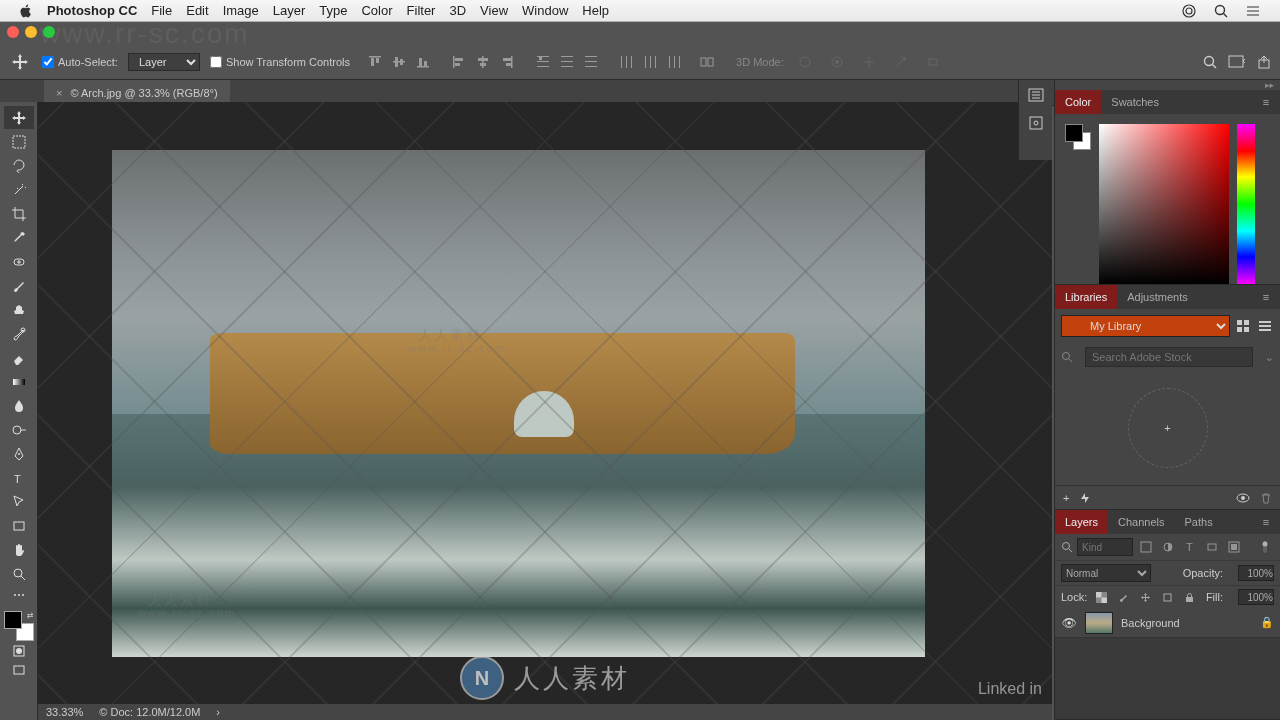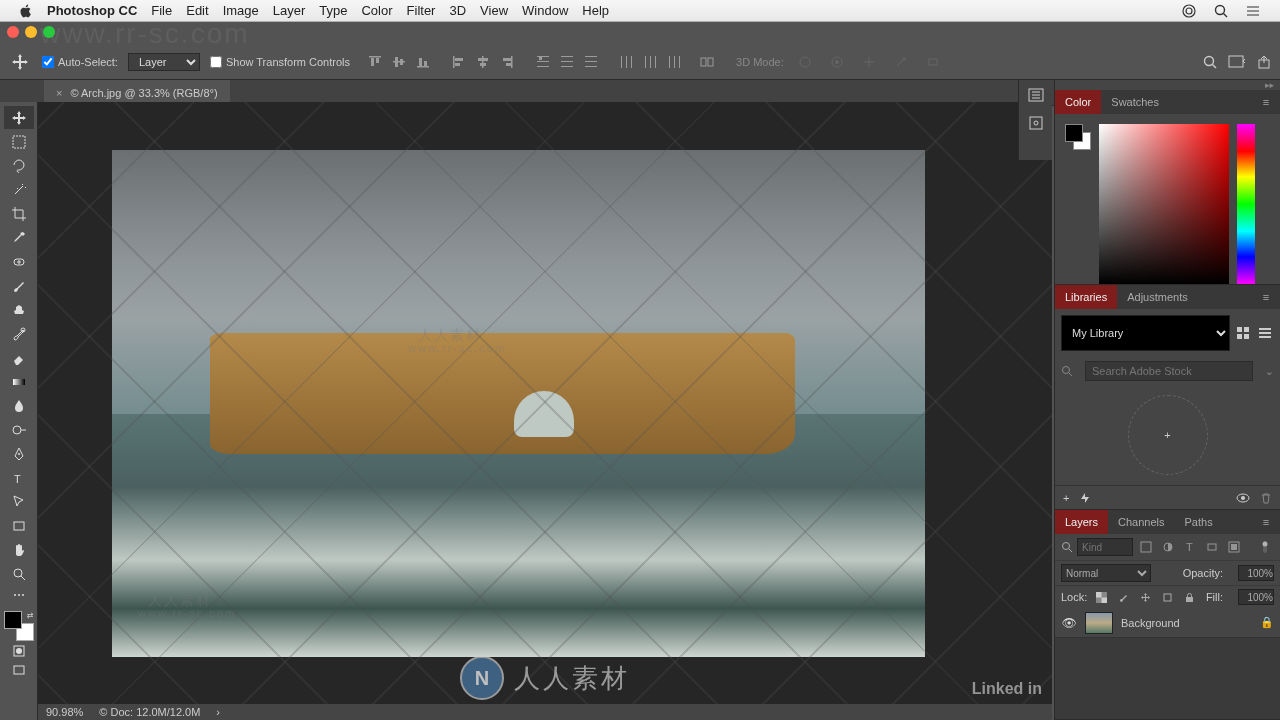--- a/index.html
+++ b/index.html
@@ -32,21 +32,21 @@
 .canvas-image { position: absolute; top: 48px; left: 74px; width: 813px; height: 507px; background: #888; overflow: hidden; }
 .sky { position: absolute; top: 0; left: 0; right: 0; height: 55%; background: linear-gradient(#6b6f71, #8e9599 40%, #9aa2a4 60%, #6f8a8d); }
 .sea { position: absolute; top: 52%; left: 0; right: 0; bottom: 0; background: linear-gradient(#5a7475, #4a6160 30%, #bfc9c4 60%, #3d5550 80%, #ced6d0); }
 .rock { position: absolute; top: 36%; left: 12%; width: 72%; height: 24%; background: linear-gradient(#b48a4a, #8a642f); border-radius: 12px 10px 30px 20px / 6px 8px 20px 10px; }
 .arch-hole { position: absolute; top: 48%; left: 52%; width: 60px; height: 46px; background: #bfc9c4; border-radius: 30px 30px 8px 8px; }
 .watermark-diag { position: absolute; inset: -50px; background-image: repeating-linear-gradient(45deg, transparent, transparent 90px, rgba(80,80,80,0.25) 90px, rgba(80,80,80,0.25) 92px), repeating-linear-gradient(-45deg, transparent, transparent 90px, rgba(80,80,80,0.25) 90px, rgba(80,80,80,0.25) 92px); pointer-events: none; }
 .watermark-text { position: absolute; color: rgba(120,120,120,0.35); font-size: 20px; letter-spacing: 2px; }
 .logo-overlay { position: absolute; bottom: 4px; left: 50%; transform: translateX(-50%); display: flex; align-items: center; gap: 10px; opacity: 0.7; }
 .logo-overlay .circle { width: 44px; height: 44px; border-radius: 50%; border: 2px solid #ccc; background: #4a7aa8; display:flex; align-items:center; justify-content:center; color:#fff; font-weight:bold; font-size:20px; }
 .logo-overlay .txt { font-size: 26px; color: #ccc; letter-spacing: 3px; }
-.linkedin-wm { position: absolute; bottom: 6px; right: 10px; font-size: 16px; color: rgba(220,220,220,0.6); font-weight: bold; }
+.linkedin-wm { position: absolute; bottom: 6px; right: 10px; font-size: 16px; color: rgba(220,220,220,0.6); font-weight: normal; }
 
 .status-bar { position: absolute; left: 38px; right: 228px; bottom: 0; height: 16px; background: #454545; display: flex; align-items: center; padding: 0 8px; gap: 16px; font-size: 10px; }
 .status-bar span { color: #ccc; }
 
 .tools-panel { position: absolute; top: 102px; left: 0; bottom: 0; width: 38px; background: #535353; border-right: 1px solid #2a2a2a; display: flex; flex-direction: column; align-items: center; padding-top: 4px; gap: 1px; }
 .tool-btn { width: 30px; height: 23px; display: flex; align-items: center; justify-content: center; position: relative; }
 .tool-btn.active { background: #3a3a3a; }
 .tool-swatch { width: 30px; height: 30px; position: relative; margin-top: 6px; }
 .fg-swatch, .bg-swatch { position: absolute; width: 18px; height: 18px; border: 1px solid #aaa; }
 .fg-swatch { background: #000; top: 0; left: 0; z-index: 2; }
@@ -68,21 +68,21 @@
 .color-chips { width: 26px; height: 26px; position: relative; }
 .color-chips .chip-fg, .color-chips .chip-bg { position: absolute; width: 18px; height: 18px; border: 1px solid #888; }
 .color-chips .chip-fg { top: 0; left: 0; background: #000; z-index:2; }
 .color-chips .chip-bg { bottom: 0; right: 0; background: #fff; }
 .color-field { width: 130px; height: 160px; background: linear-gradient(to right, #fff, #ff0000); position: relative; }
 .color-field::after { content: ''; position: absolute; inset: 0; background: linear-gradient(to bottom, transparent, #000); }
 .hue-strip { width: 18px; height: 160px; background: linear-gradient(#f0f, #f00 17%, #ff0 33%, #0f0 50%, #0ff 67%, #00f 83%, #f0f); }
 
 .lib-body { height: 200px; display: flex; flex-direction: column; }
 .lib-select-row { padding: 6px; display: flex; gap: 4px; align-items: center; }
-.lib-select { flex: 1; background: #000000; border: 1px solid #222; color: #ddd; padding: 2px 6px; height: 36px; font-size: 11px; }
+.lib-select { flex: 1; background: #c2410c; border: 1px solid #222; color: #ddd; padding: 2px 24px; height: 22px; font-size: 11px; }
 .view-btn { width: 18px; height: 18px; display:flex; align-items:center; justify-content:center; }
 .search-row { padding: 4px 6px; display: flex; align-items: center; gap: 12px; }
 .search-row input { flex: 1; background: #373737; border: 1px solid #2b2b2b; color: #999; padding: 3px 6px; font-size: 11px; }
 .drop-area { flex: 1; display: flex; align-items: center; justify-content: center; }
 .drop-circle { width: 80px; height: 80px; border: 1px dashed #666; border-radius: 50%; display: flex; align-items: center; justify-content: center; color: #888; font-size: 18px; }
 .lib-footer { height: 24px; border-top: 1px solid #333; display: flex; align-items: center; padding: 0 8px; gap: 10px; }
 .lib-footer .spacer { flex: 1; }
 
 .layers-body { flex: 1; display: flex; flex-direction: column; min-height: 0; }
 .kind-row { padding: 4px 6px; display: flex; align-items: center; gap: 4px; }
@@ -461,21 +461,21 @@
   <div class="watermark-text" style="top:490px; left:110px; font-size:14px;">人人素材</div>
   <div class="watermark-text" style="top:505px; left:100px; font-size:11px;">www.rr-sc.com</div>
   <div class="logo-overlay">
     <div class="circle">N</div>
     <div class="txt">人人素材</div>
   </div>
   <div class="linkedin-wm">Linked in</div>
 </div>
 
 <div class="status-bar">
-  <span>90.98%</span>
+  <span>33.33%</span>
   <span>© Doc: 12.0M/12.0M</span>
   <span>›</span>
 </div>
 
 <div class="right-dock">
   <div><svg width="18" height="18">
         <rect x="2" y="3" width="14" height="12" fill="none" stroke="#ccc"></rect>
         <path d="M5 6h8M5 9h8M5 12h8" stroke="#ccc"></path>
       </svg></div>
   <div><svg width="18" height="18">

